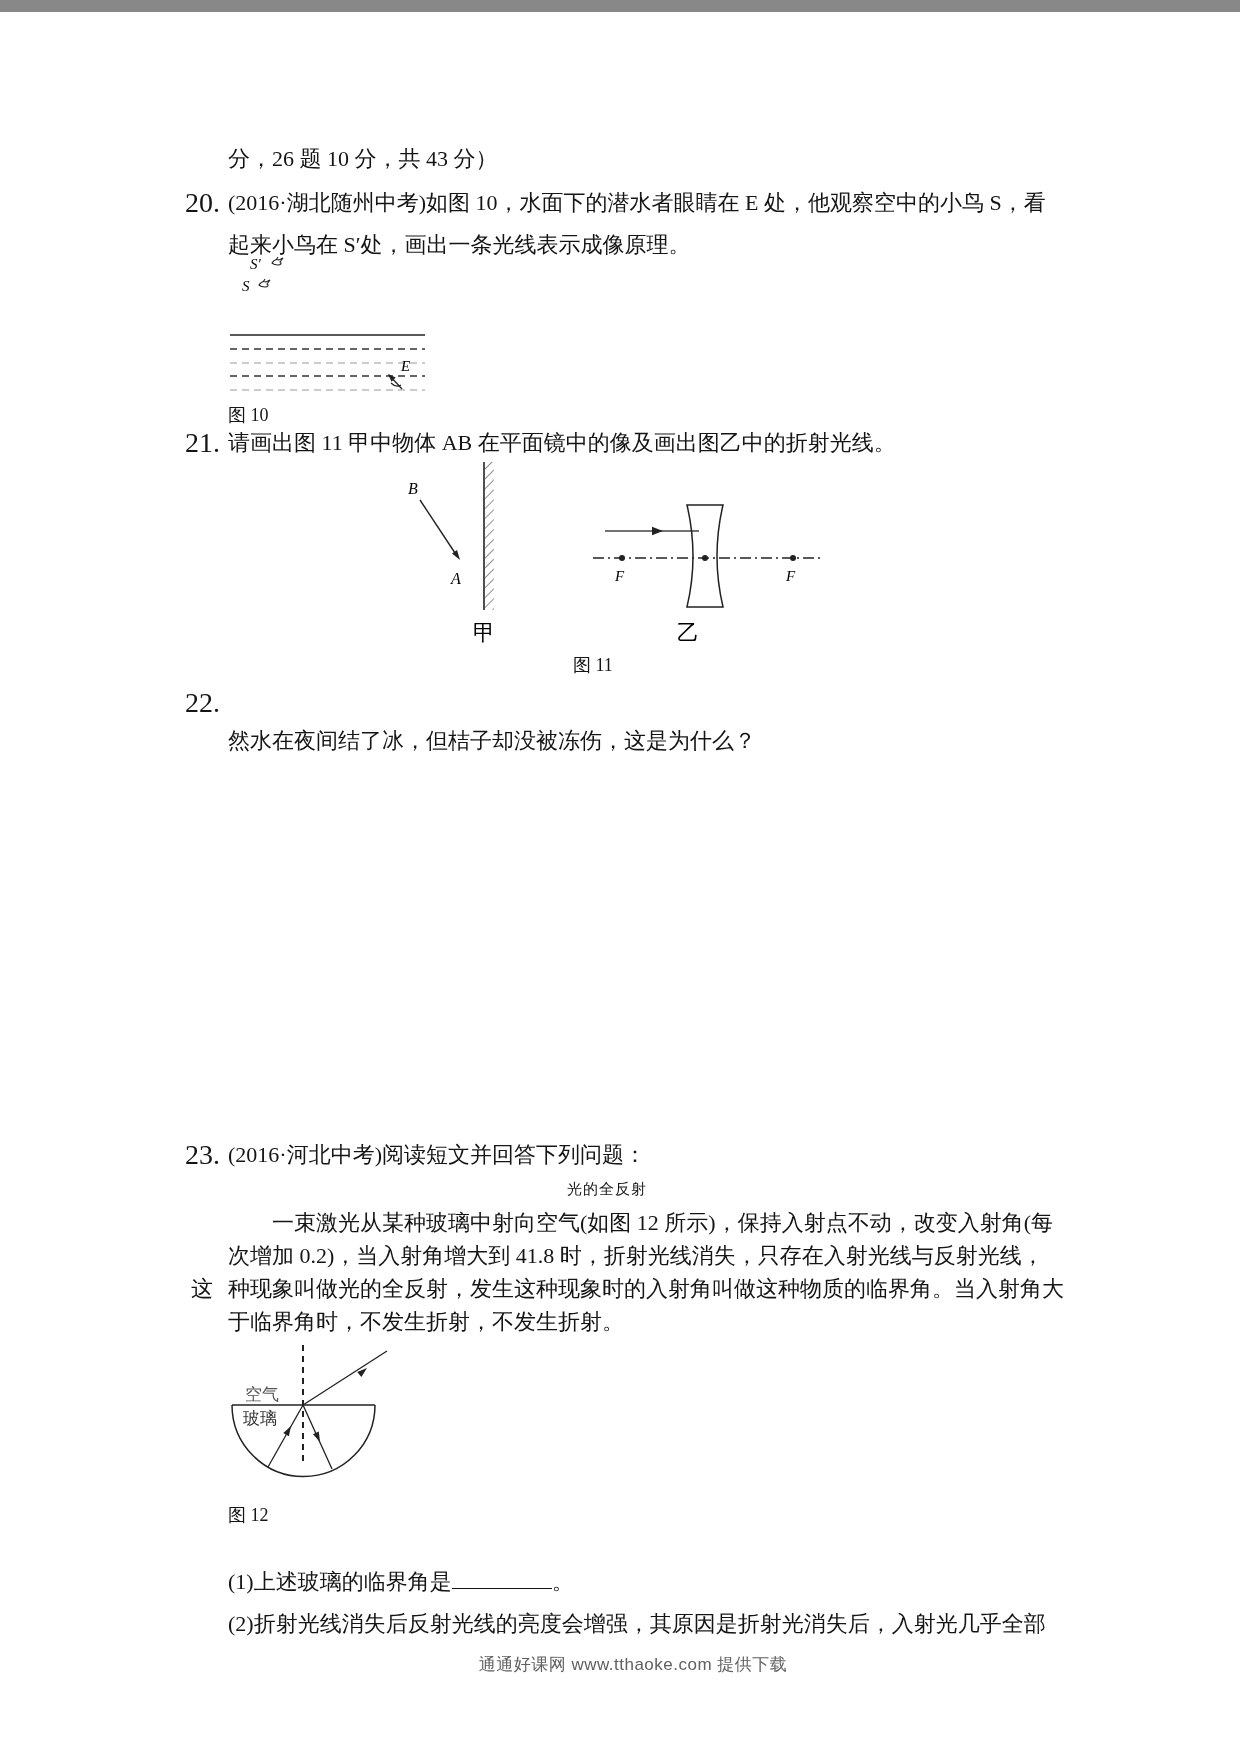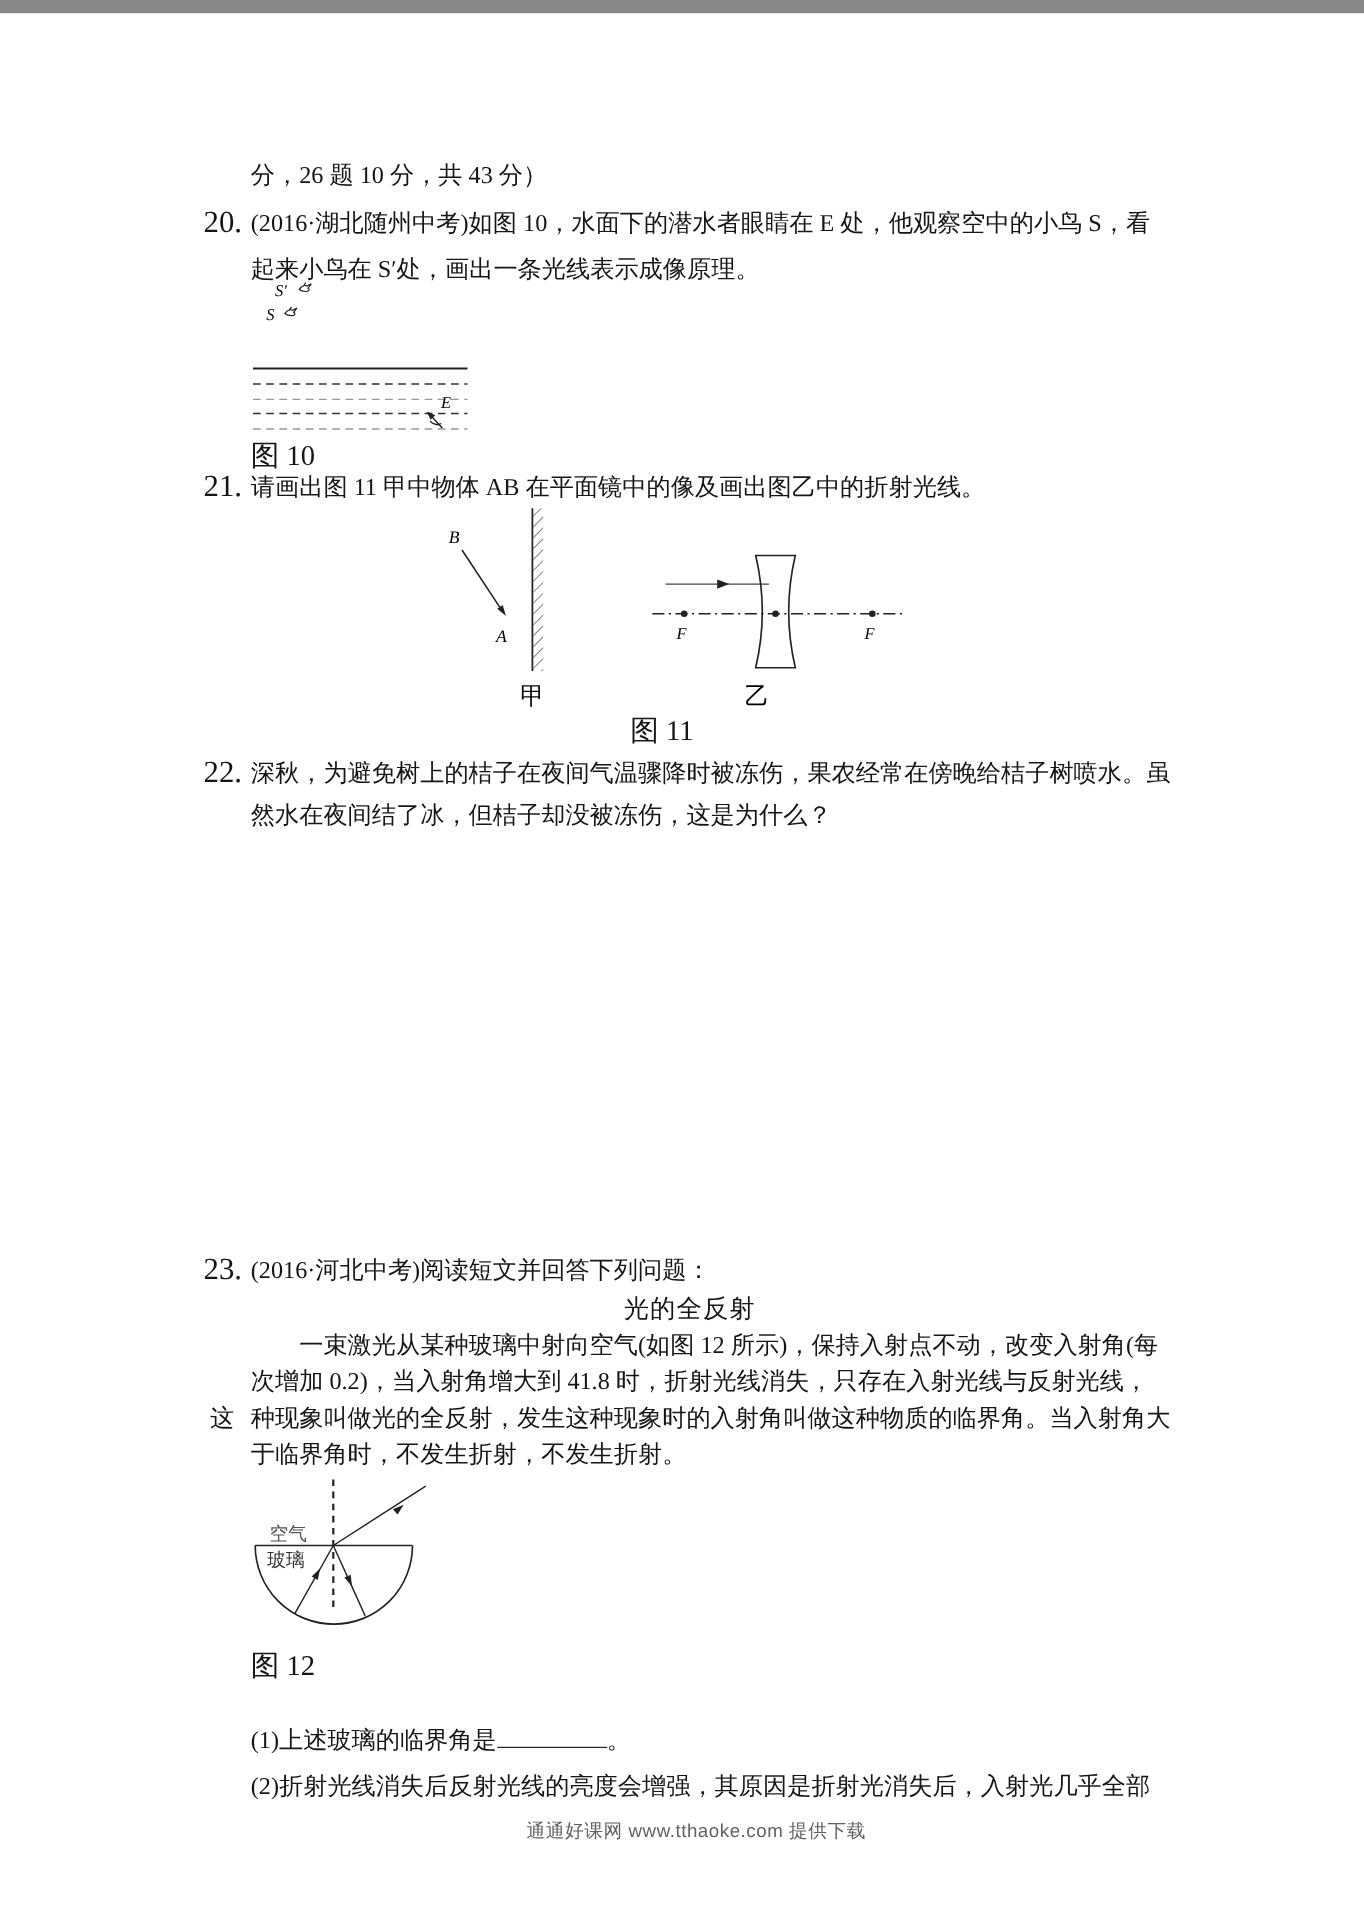--- a/index.html
+++ b/index.html
@@ -4,22 +4,22 @@
 <style>
   html,body{margin:0;padding:0;background:#888;}
   .page{
     position:relative;width:1240px;height:1754px;background:#ffffff;
     font-family:"Liberation Serif","DejaVu Serif",serif;color:#151515;
     overflow:hidden;margin:12px auto;
   }
   .abs{position:absolute;}
   .t{font-size:22px;line-height:26px;white-space:nowrap;}
   .num{font-size:28px;line-height:26px;}
-  .cap{font-size:26px;line-height:26px;}
-  .title{font-size:23px;line-height:27px;letter-spacing:1px;}
+  .cap{font-size:18px;line-height:26px;}
+  .title{font-size:15px;line-height:27px;letter-spacing:1px;}
   .blank{display:inline-block;width:100px;border-bottom:1.6px solid #111;height:20px;vertical-align:baseline;}
   .footer{width:1240px;text-align:center;font-size:17px;color:#606060;
           font-family:"Liberation Sans","DejaVu Sans",sans-serif;letter-spacing:.5px;}
   svg text{font-family:"Liberation Serif","DejaVu Serif",serif;}
   .ital{font-style:italic;}
 </style>
 </head>
 <body>
 
 <div class="page">
@@ -88,21 +88,20 @@
       <circle cx="297" cy="98" r="3" fill="#222"></circle>
       <circle cx="468" cy="98" r="3" fill="#222"></circle>
       <text x="290" y="121" font-size="15" class="ital">F</text>
       <text x="461" y="121" font-size="15" class="ital">F</text>
     </g>
     <text x="352" y="180" font-size="22">乙</text>
   </svg>
   <div class="abs cap" style="left:573px;top:640px;">图 11</div>
 
   <div class="abs num" style="left:185px;top:678px;">22.</div>
-  <div class="abs t" style="left:228px;top:678px;">深秋，为避免树上的桔子在夜间气温骤降时被冻伤，果农经常在傍晚给桔子树喷水。虽</div>
   <div class="abs t" style="left:228px;top:716px;">然水在夜间结了冰，但桔子却没被冻伤，这是为什么？</div>
 
   <div class="abs num" style="left:185px;top:1130px;">23.</div>
   <div class="abs t" style="left:228px;top:1130px;">(2016·河北中考)阅读短文并回答下列问题：</div>
   <div class="abs title" style="left:567px;top:1164px;">光的全反射</div>
 
   <div class="abs t" style="left:272px;top:1198px;">一束激光从某种玻璃中射向空气(如图 12 所示)，保持入射点不动，改变入射角(每</div>
   <div class="abs t" style="left:228px;top:1231px;">次增加 0.2)，当入射角增大到 41.8 时，折射光线消失，只存在入射光线与反射光线，</div>
   <div class="abs t" style="left:191px;top:1264px;">这</div>
   <div class="abs t" style="left:228px;top:1264px;">种现象叫做光的全反射，发生这种现象时的入射角叫做这种物质的临界角。当入射角大</div>

